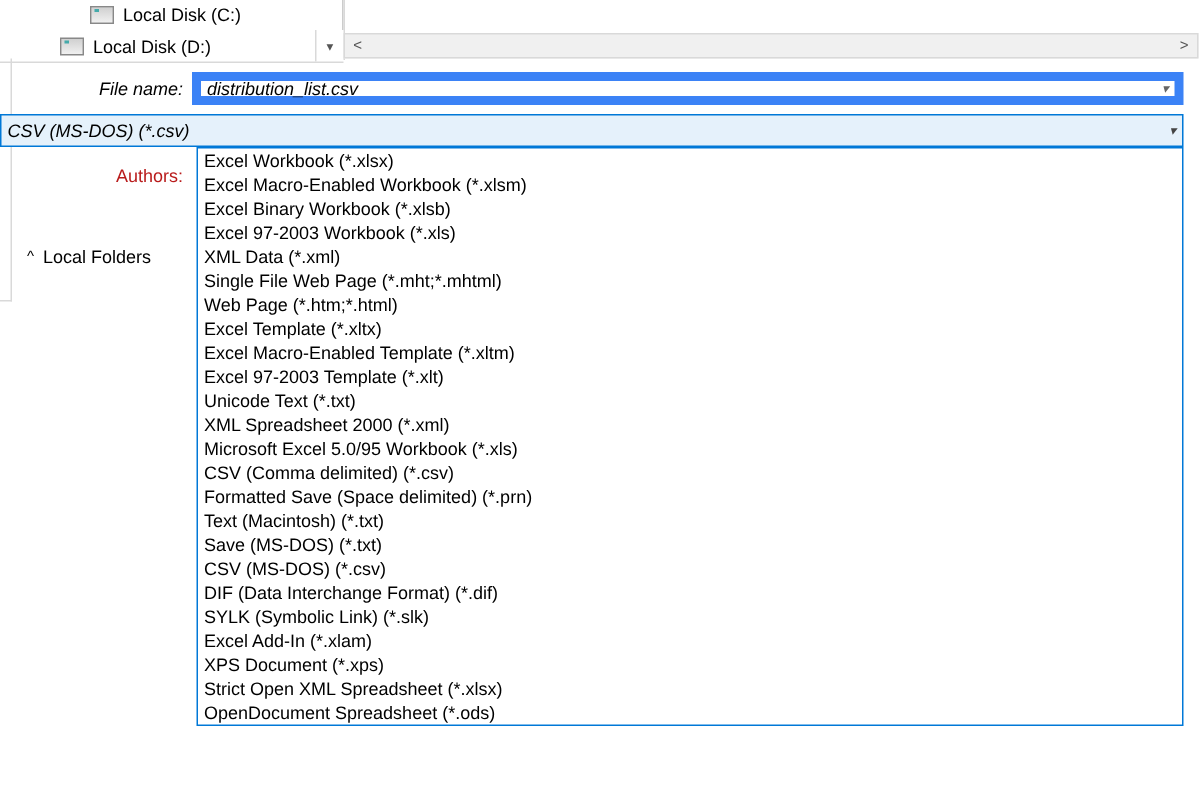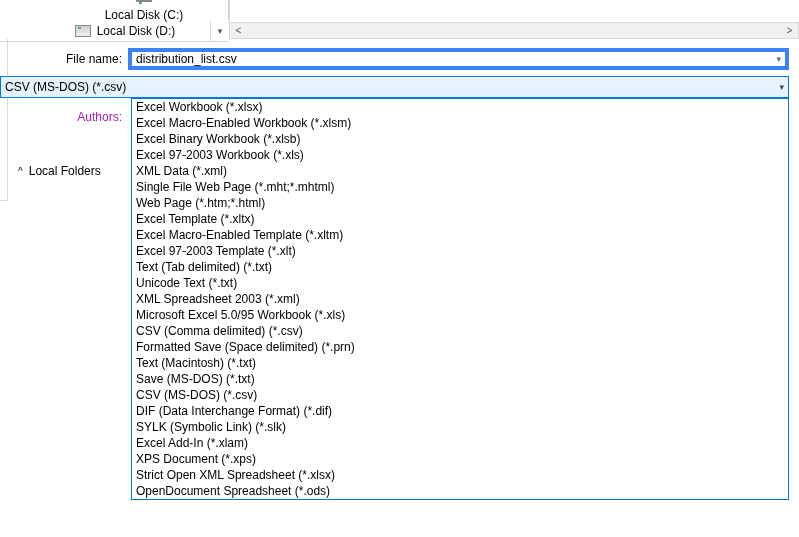--- a/index.html
+++ b/index.html
@@ -20,21 +20,20 @@
     top: 0;
     width: 229px;
     height: 200px;
   }
   .tree-item {
     display: flex;
     align-items: center;
     height: 20px;
     padding-left: 60px;
     gap: 6px;
-    flex-direction: column;
   }
   .tree-item.first { border-right: 1px solid #ccc; }
   .drive-icon {
     width: 16px;
     height: 12px;
     background: linear-gradient(#d0d0d0, #f0f0f0);
     border: 1px solid #888;
     position: relative;
   }
   .drive-icon::after {
@@ -49,21 +48,20 @@
     height: 22px;
     border-bottom: 1px solid #d9d9d9;
   }
   .tree-row2 .item-area {
     display: flex;
     align-items: center;
     gap: 6px;
     padding-left: 40px;
     flex: 0 0 210px;
     height: 100%;
-    justify-content: center;
   }
   .tree-row2 .expand-cell {
     width: 19px;
     height: 100%;
     border-left: 1px solid #d9d9d9;
     display: flex;
     align-items: center;
     justify-content: center;
     font-size: 9px;
     color: #555;
@@ -97,31 +95,32 @@
   .form-area {
     position: absolute;
     left: 0;
     top: 48px;
     right: 10px;
   }
   .form-row {
     display: flex;
     align-items: center;
     margin-bottom: 6px;
+    font-style: italic;
   }
   .form-label {
     width: 128px;
     text-align: right;
     padding-right: 6px;
     color: #000;
   }
   .text-input {
     flex: 1;
     height: 22px;
-    border: 4px solid #3b82f6;
+    border: 6px solid #3b82f6;
     padding: 0 4px;
     font-family: inherit;
     font-size: 12px;
     display: flex;
     align-items: center;
     justify-content: space-between;
     background: #fff;
   }
   .text-input .chev {
     font-size: 9px;
@@ -139,21 +138,21 @@
   }
   .combo-open .chev {
     font-size: 9px;
     color: #444;
   }
   .authors-label {
     display: block;
     width: 128px;
     text-align: right;
     padding-right: 6px;
-    color: #a21caf;
+    color: #b91c1c;
     margin-top: 12px;
   }
   .hide-folders {
     position: absolute;
     left: 18px;
     top: 164px;
     display: flex;
     align-items: center;
     gap: 6px;
     font-size: 12px;
@@ -245,23 +244,22 @@
     <div class="opt">Excel Workbook (*.xlsx)</div>
     <div class="opt">Excel Macro-Enabled Workbook (*.xlsm)</div>
     <div class="opt">Excel Binary Workbook (*.xlsb)</div>
     <div class="opt">Excel 97-2003 Workbook (*.xls)</div>
     <div class="opt">XML Data (*.xml)</div>
     <div class="opt">Single File Web Page (*.mht;*.mhtml)</div>
     <div class="opt">Web Page (*.htm;*.html)</div>
     <div class="opt">Excel Template (*.xltx)</div>
     <div class="opt">Excel Macro-Enabled Template (*.xltm)</div>
     <div class="opt">Excel 97-2003 Template (*.xlt)</div>
-    <div class="opt">Text (Tab delimited) (*.txt)</div>
     <div class="opt">Unicode Text (*.txt)</div>
-    <div class="opt">XML Spreadsheet 2003 (*.xml)</div>
+    <div class="opt">XML Spreadsheet 2000 (*.xml)</div>
     <div class="opt">Microsoft Excel 5.0/95 Workbook (*.xls)</div>
     <div class="opt">CSV (Comma delimited) (*.csv)</div>
     <div class="opt">Formatted Save (Space delimited) (*.prn)</div>
     <div class="opt">Text (Macintosh) (*.txt)</div>
     <div class="opt">Save (MS-DOS) (*.txt)</div>
     <div class="opt">CSV (MS-DOS) (*.csv)</div>
     <div class="opt">DIF (Data Interchange Format) (*.dif)</div>
     <div class="opt">SYLK (Symbolic Link) (*.slk)</div>
     <div class="opt">Excel Add-In (*.xlam)</div>
     <div class="opt">XPS Document (*.xps)</div>

